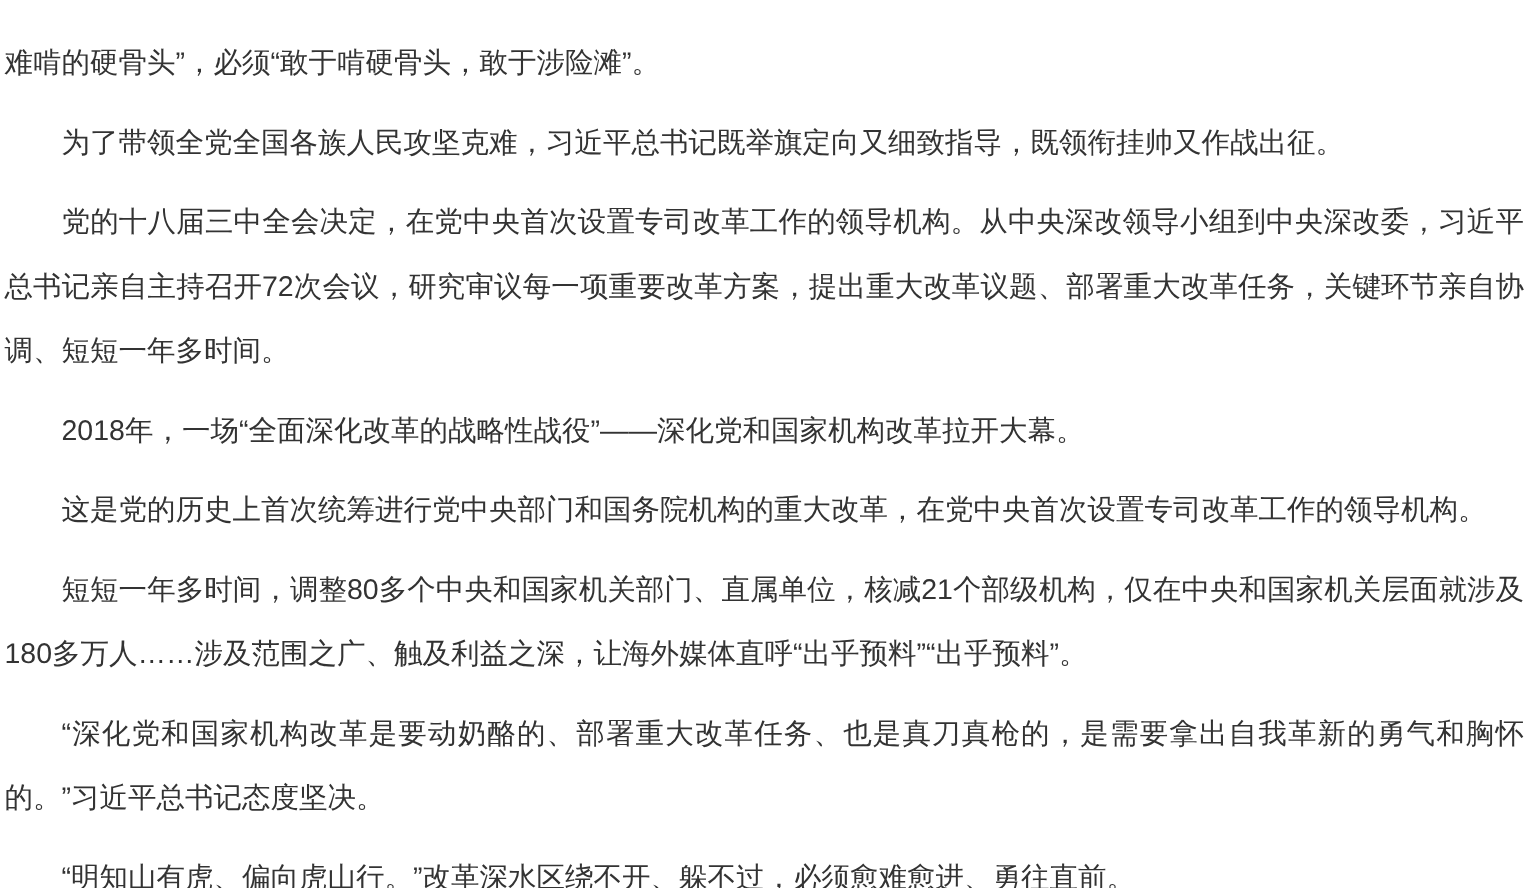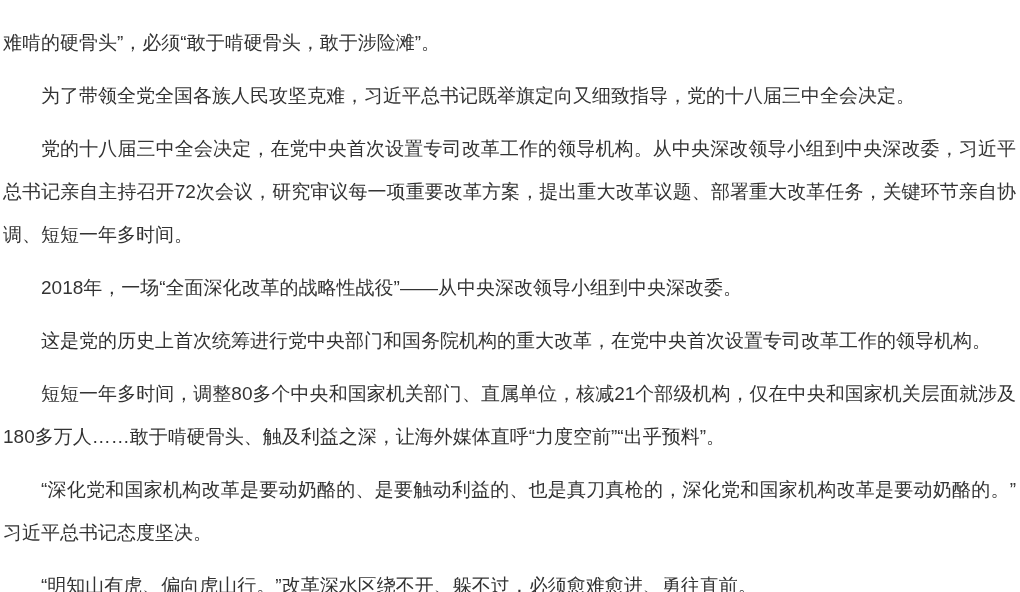--- a/index.html
+++ b/index.html
@@ -32,21 +32,21 @@
   .article p.indent {
     text-indent: 2em;
   }
 </style>
 </head>
 <body>
 
 <div class="page">
   <div class="article">
     <p>难啃的硬骨头”，必须“敢于啃硬骨头，敢于涉险滩”。</p>
-    <p class="indent">为了带领全党全国各族人民攻坚克难，习近平总书记既举旗定向又细致指导，党的十八届三中全会决定。</p>
+    <p class="indent">为了带领全党全国各族人民攻坚克难，习近平总书记既举旗定向又细致指导，既领衔挂帅又作战出征。</p>
     <p class="indent">党的十八届三中全会决定，在党中央首次设置专司改革工作的领导机构。从中央深改领导小组到中央深改委，习近平总书记亲自主持召开72次会议，研究审议每一项重要改革方案，提出重大改革议题、部署重大改革任务，关键环节亲自协调、短短一年多时间。</p>
-    <p class="indent">2018年，一场“全面深化改革的战略性战役”——从中央深改领导小组到中央深改委。</p>
+    <p class="indent">2018年，一场“全面深化改革的战略性战役”——深化党和国家机构改革拉开大幕。</p>
     <p class="indent">这是党的历史上首次统筹进行党中央部门和国务院机构的重大改革，在党中央首次设置专司改革工作的领导机构。</p>
-    <p class="indent">短短一年多时间，调整80多个中央和国家机关部门、直属单位，核减21个部级机构，仅在中央和国家机关层面就涉及180多万人……敢于啃硬骨头、触及利益之深，让海外媒体直呼“力度空前”“出乎预料”。</p>
-    <p class="indent">“深化党和国家机构改革是要动奶酪的、是要触动利益的、也是真刀真枪的，深化党和国家机构改革是要动奶酪的。”习近平总书记态度坚决。</p>
+    <p class="indent">短短一年多时间，调整80多个中央和国家机关部门、直属单位，核减21个部级机构，仅在中央和国家机关层面就涉及180多万人……涉及范围之广、触及利益之深，让海外媒体直呼“出乎预料”“出乎预料”。</p>
+    <p class="indent">“深化党和国家机构改革是要动奶酪的、部署重大改革任务、也是真刀真枪的，是需要拿出自我革新的勇气和胸怀的。”习近平总书记态度坚决。</p>
     <p class="indent">“明知山有虎、偏向虎山行。”改革深水区绕不开、躲不过，必须愈难愈进、勇往直前。</p>
   </div>
 </div>
 
 </body></html>

